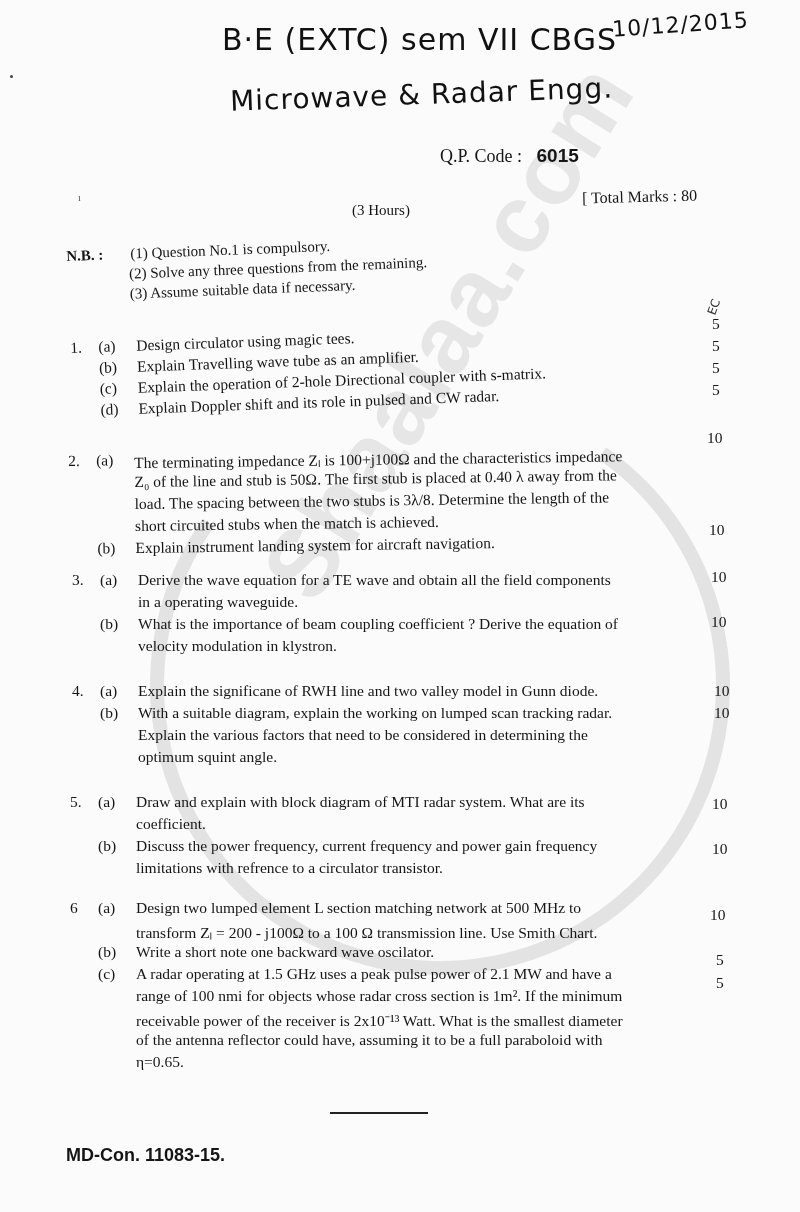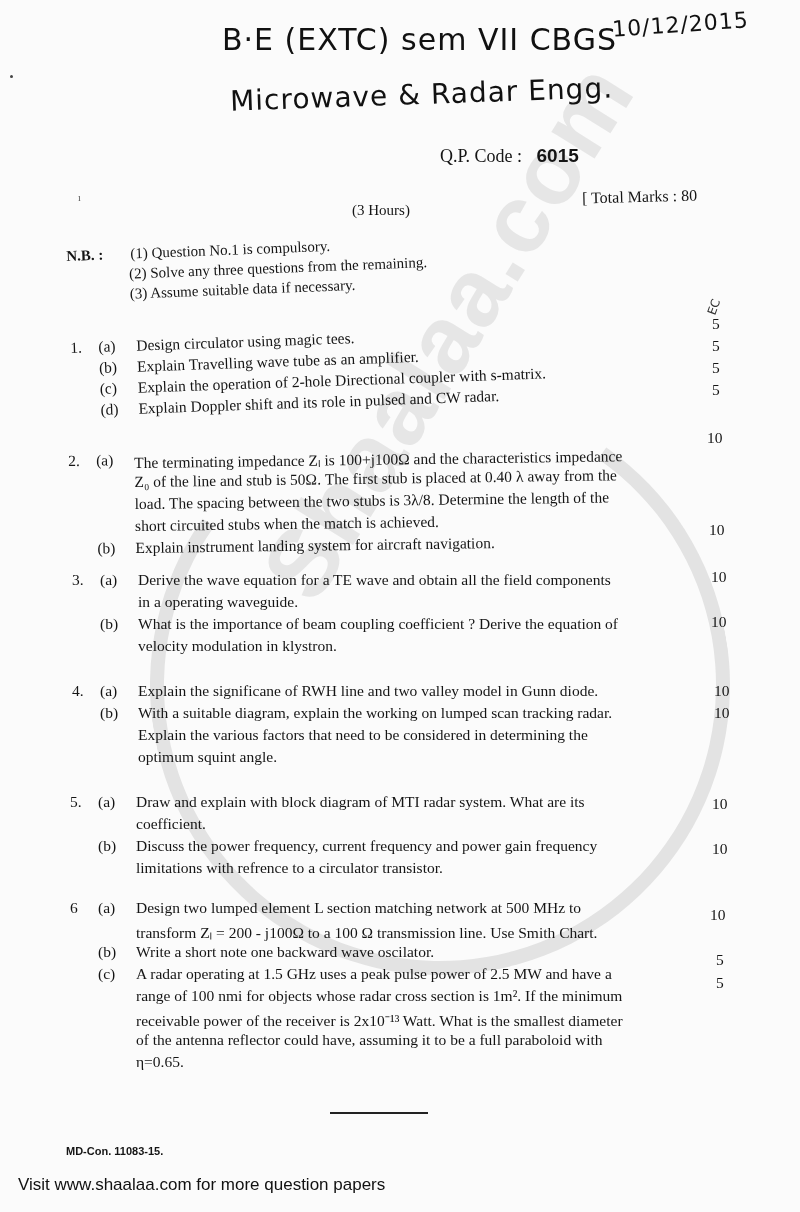--- a/index.html
+++ b/index.html
@@ -39,21 +39,21 @@
 
     .q-block { position: absolute; font-size: 15.5px; }
     .q-row { position: relative; white-space: nowrap; height: 21px; }
     .q-num { position: absolute; left: 0; }
     .q-part { position: absolute; left: 28px; }
     .q-text { position: absolute; left: 66px; }
     .q-cont { position: absolute; left: 66px; }
     .marks { position: absolute; font-family: "Liberation Serif", serif; font-size: 15.5px; }
 
     .divider { position: absolute; left: 330px; top: 1112px; width: 98px; height: 2px; background: #222; }
-    .footer-code { position: absolute; left: 66px; top: 1145px; font-family: "Liberation Sans", sans-serif; font-weight: bold; font-size: 11px; }
+    .footer-code { position: absolute; left: 66px; top: 1145px; font-family: "Liberation Sans", sans-serif; font-weight: bold; font-size: 18px; }
     .visit { position: absolute; left: 18px; top: 1175px; font-family: "Liberation Sans", sans-serif; font-size: 17px; color: #111; }
     .annot { position: absolute; font-family: "DejaVu Sans", sans-serif; color: #333; font-size: 12px; }
   </style>
 </head>
 <body>
 
 <div class="page">
 
   <div class="watermark-ring"></div>
   <div class="watermark-text">Shaalaa.com</div>
@@ -195,35 +195,34 @@
       </div>
     <div class="q-row" style="height:22px;">
         <span class="q-cont">transform Zₗ = 200 - j100Ω to a 100 Ω transmission line. Use Smith Chart.</span>
       </div>
     <div class="q-row" style="height:22px;">
         <span class="q-part">(b)</span>
         <span class="q-text">Write a short note one backward wave oscilator.</span>
       </div>
     <div class="q-row" style="height:22px;">
         <span class="q-part">(c)</span>
-        <span class="q-text">A radar operating at 1.5 GHz uses a peak pulse power of 2.5 MW and have a</span>
+        <span class="q-text">A radar operating at 1.5 GHz uses a peak pulse power of 2.1 MW and have a</span>
       </div>
     <div class="q-row" style="height:22px;">
         <span class="q-cont">range of 100 nmi for objects whose radar cross section is 1m². If the minimum</span>
       </div>
     <div class="q-row" style="height:22px;">
         <span class="q-cont">receivable power of the receiver is 2x10⁻¹³ Watt. What is the smallest diameter</span>
       </div>
     <div class="q-row" style="height:22px;">
         <span class="q-cont">of the antenna reflector could have, assuming it to be a full paraboloid with</span>
       </div>
     <div class="q-row" style="height:22px;">
         <span class="q-cont">η=0.65.</span>
       </div>
   </div>
   <div class="marks" style="left:710px; top:906px;">10</div>
   <div class="marks" style="left:716px; top:951px;">5</div>
   <div class="marks" style="left:716px; top:974px;">5</div>
 
   <div class="divider"></div>
   <div class="footer-code">MD-Con. 11083-15.</div>
-  <div class="visit">Visit www.shaalaa.com for more question papers</div>
 </div>
 
 </body></html>

